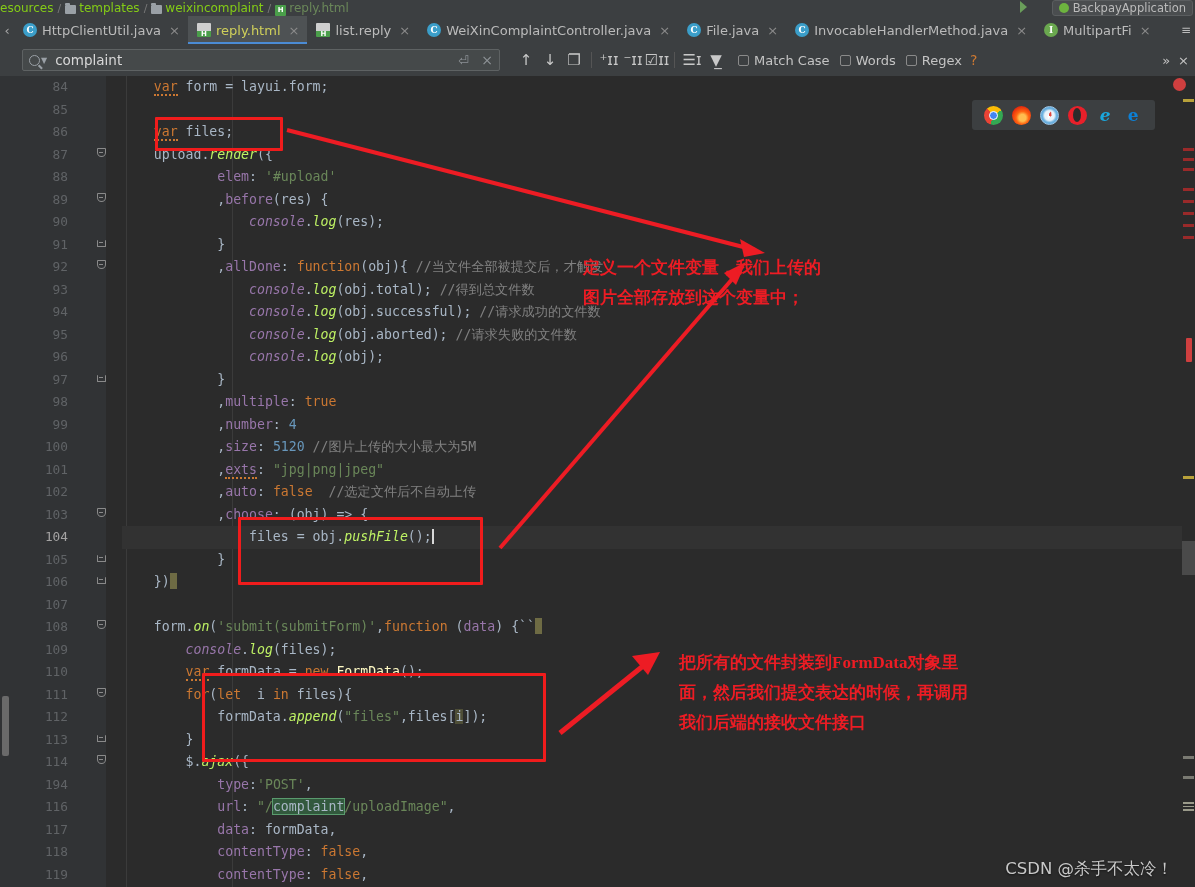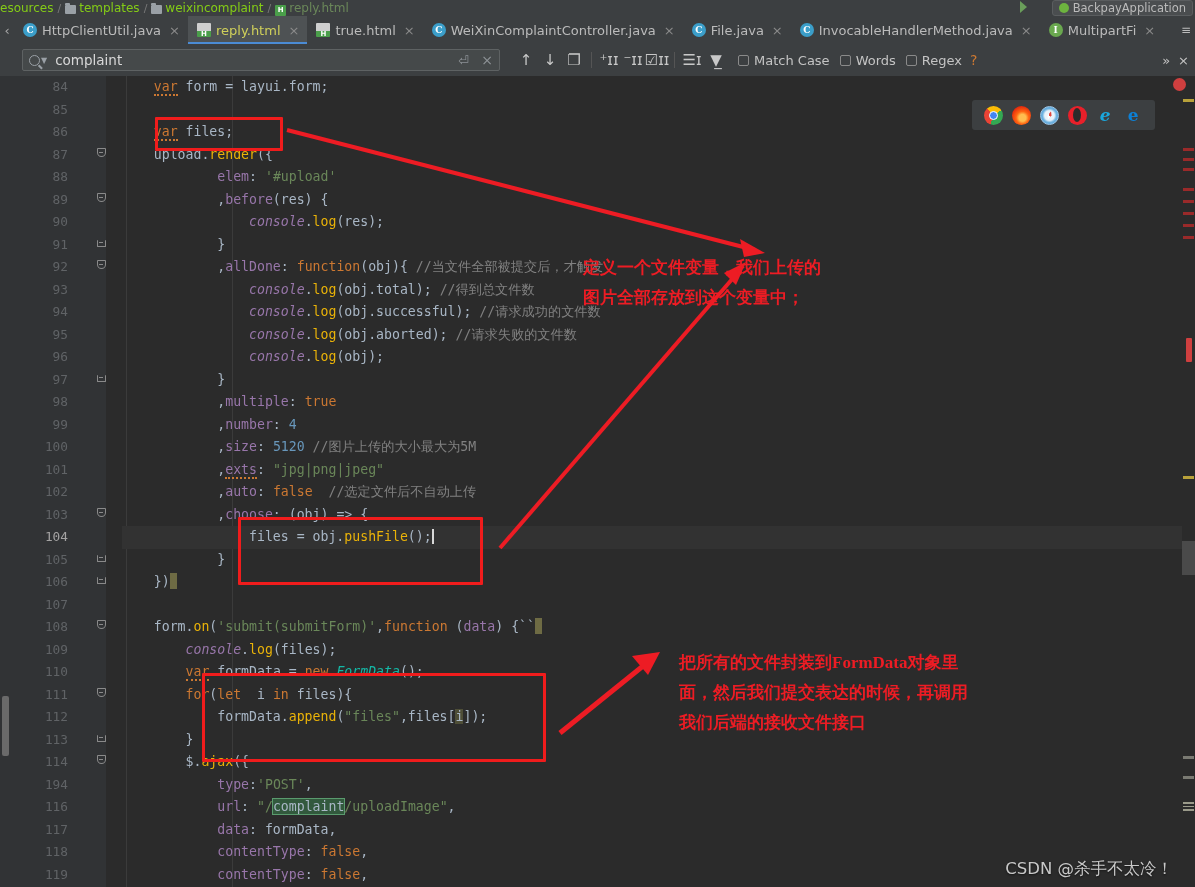--- a/index.html
+++ b/index.html
@@ -218,23 +218,23 @@
   }
   .vline {
     position:absolute; top:0; bottom:0; width:1px; background:#3b3b3b;
   }
 
   
   .kw   { color:#cc7832; }
   .str  { color:#6a8759; }
   .num  { color:#6897bb; }
   .cmt  { color:#808080; }
-  .id   { color:#eab308; }
+  .id   { color:#bef264;font-style:italic; }
   .fldi { color:#9876aa; font-style:italic; }
-  .cls  { color:#14b8a6; font-style:italic; }
+  .cls  { color:#fef9c3; }
   .prop { color:#9876aa; }
   .wavy { border-bottom: 2px dotted #cc7832; padding-bottom:0px;margin-top:26px;}
   .hl-match {
     background:#32593d; outline:1px solid #5a9b6e; color:#a9b7c6;
   }
   .hl-ident { background:#4e4e37; }
   .caret {
     display:inline-block; width:2px; height:15px; background:#d8d8d8;
     vertical-align:-3px;
   }
@@ -366,21 +366,21 @@
     </div>
 
     <div class="tab active">
       <span class="ic ic-html">H</span>
       <span>reply.html</span>
       <span class="tab-close">×</span>
     </div>
 
     <div class="tab">
       <span class="ic ic-html">H</span>
-      <span>true.html</span>
+      <span>list.reply</span>
       <span class="tab-close">×</span>
     </div>
 
     <div class="tab">
       <span class="ic ic-java">C</span>
       <span>WeiXinComplaintController.java</span>
       <span class="tab-close">×</span>
     </div>
 
     <div class="tab">

